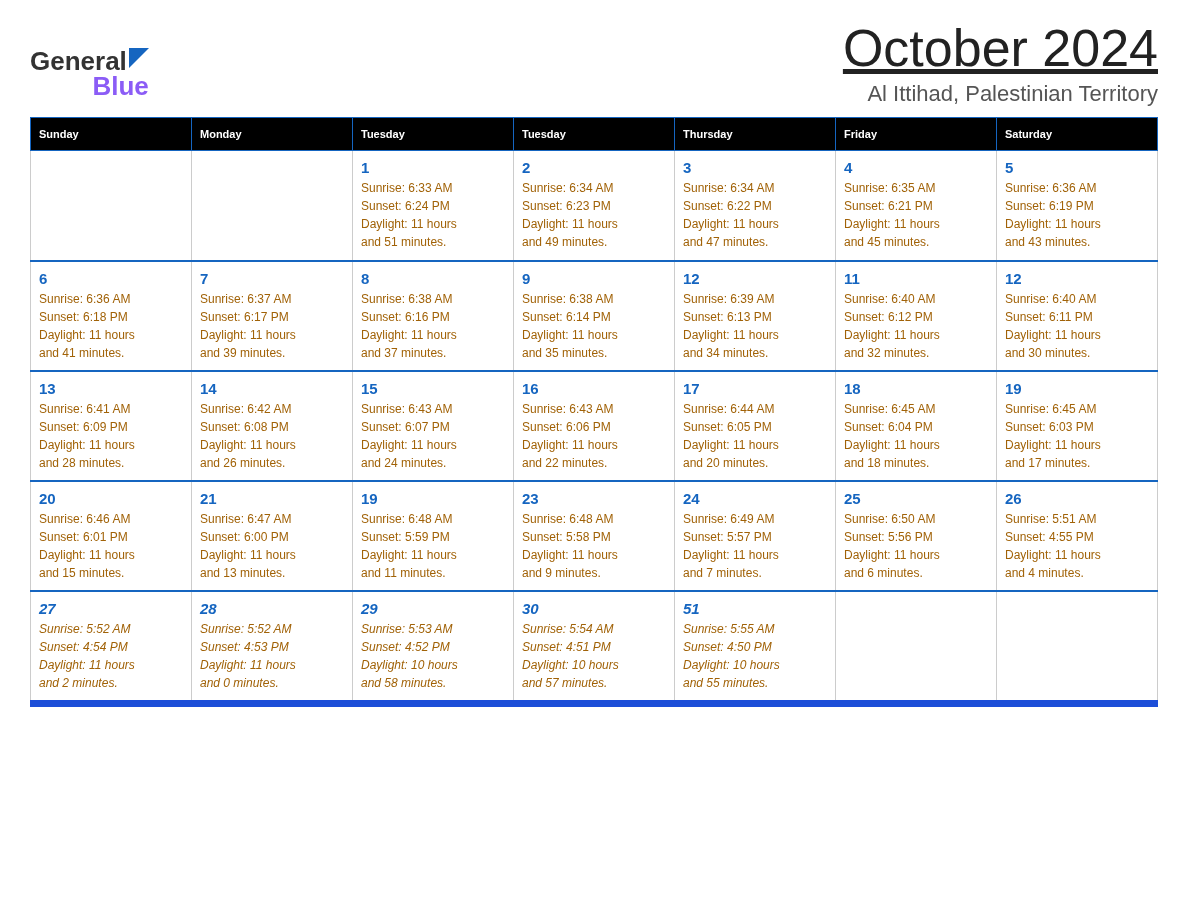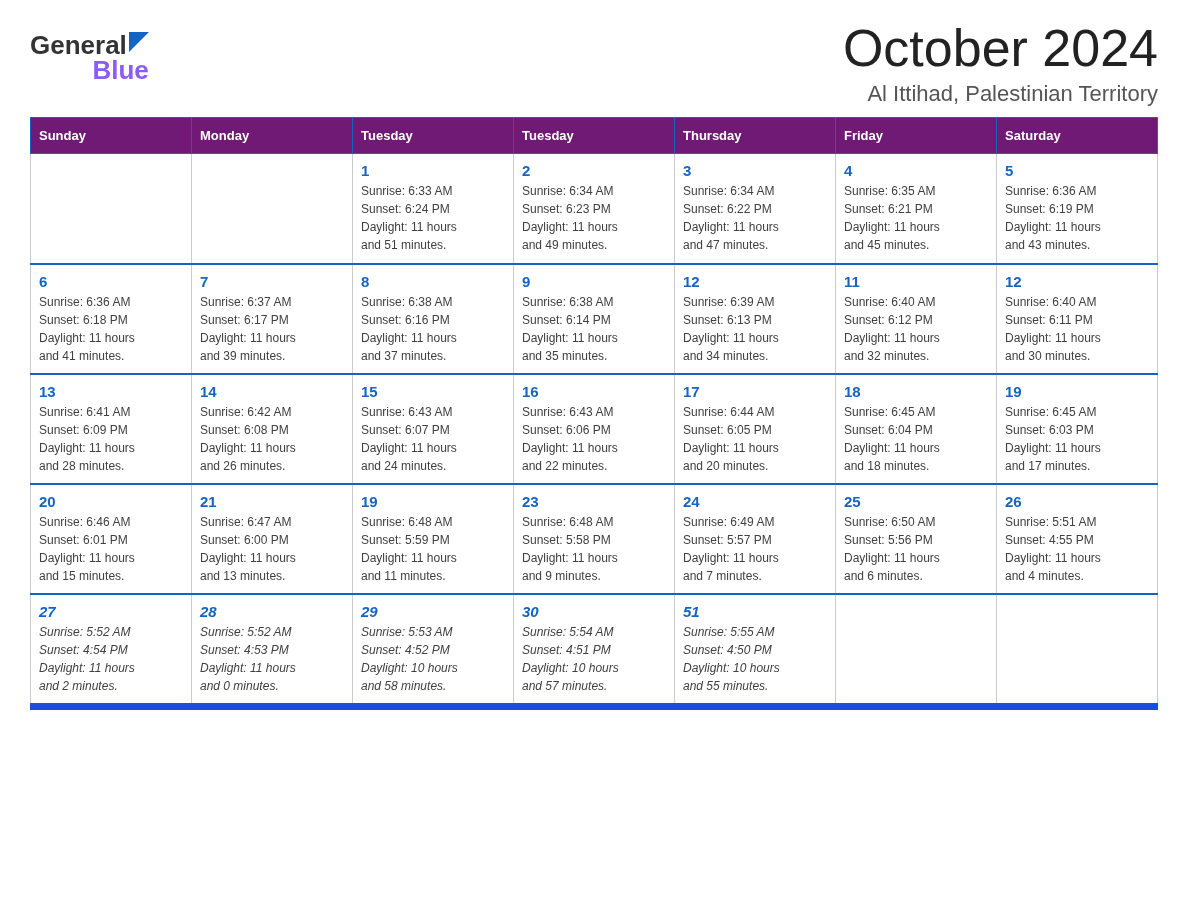--- a/index.html
+++ b/index.html
@@ -12,21 +12,21 @@
     }
     .header {
       display: flex;
       justify-content: space-between;
       align-items: flex-start;
       margin-bottom: 10px;
     }
     .logo {
       display: flex;
       align-items: flex-start;
-      margin-top: 10px;
+      margin-top: 26px;
     }
     .logo-text-general {
       font-size: 26px;
       font-weight: bold;
       color: #333;
     }
     .logo-text-blue {
       font-size: 26px;
       font-weight: bold;
       color: #8b5cf6;
@@ -38,35 +38,36 @@
       margin-right: 4px;
     }
     .title-block {
       text-align: right;
     }
     .month-title {
       font-size: 52px;
       font-weight: normal;
       color: #222;
       line-height: 1.1;
+      text-decoration: underline;
     }
     .subtitle {
       font-size: 22px;
       color: #555;
       margin-top: 4px;
     }
     table {
       width: 100%;
       border-collapse: collapse;
       margin-top: 10px;
     }
     th {
-      background-color: #701a75;
+      background-color: #000000;
       color: #fff;
-      font-size: 13px;
+      font-size: 11px;
       font-weight: bold;
       padding: 10px 8px;
       text-align: left;
       border: 1px solid #1565c0;
     }
     td {
       vertical-align: top;
       padding: 8px 8px;
       font-size: 12.5px;
       color: #222;
@@ -79,21 +80,21 @@
     }
     .day-number {
       font-size: 15px;
       font-weight: bold;
       color: #1565c0;
       display: block;
       margin-bottom: 3px;
     }
     .day-info {
       font-size: 12px;
-      color: #404040;
+      color: #a16207;
       line-height: 1.5;
     }
     tr td {
       border-bottom: 2px solid #1565c0;
     }
     tr:last-child td {
       border-bottom: 7px solid #1d4ed8;
       font-style: italic;
     }
   </style>

